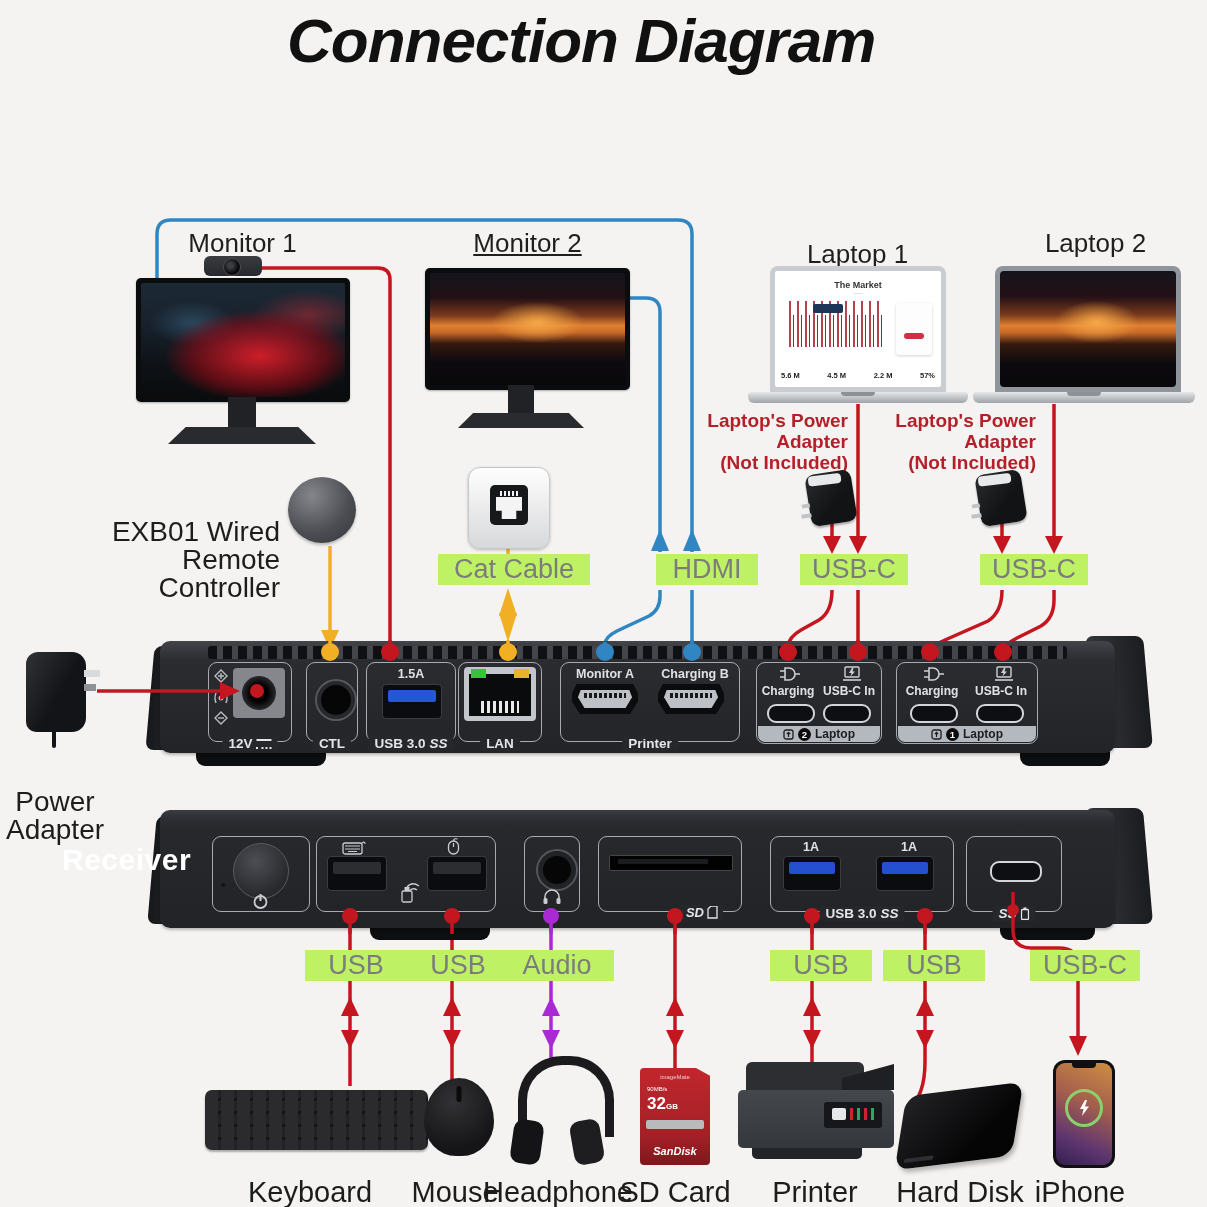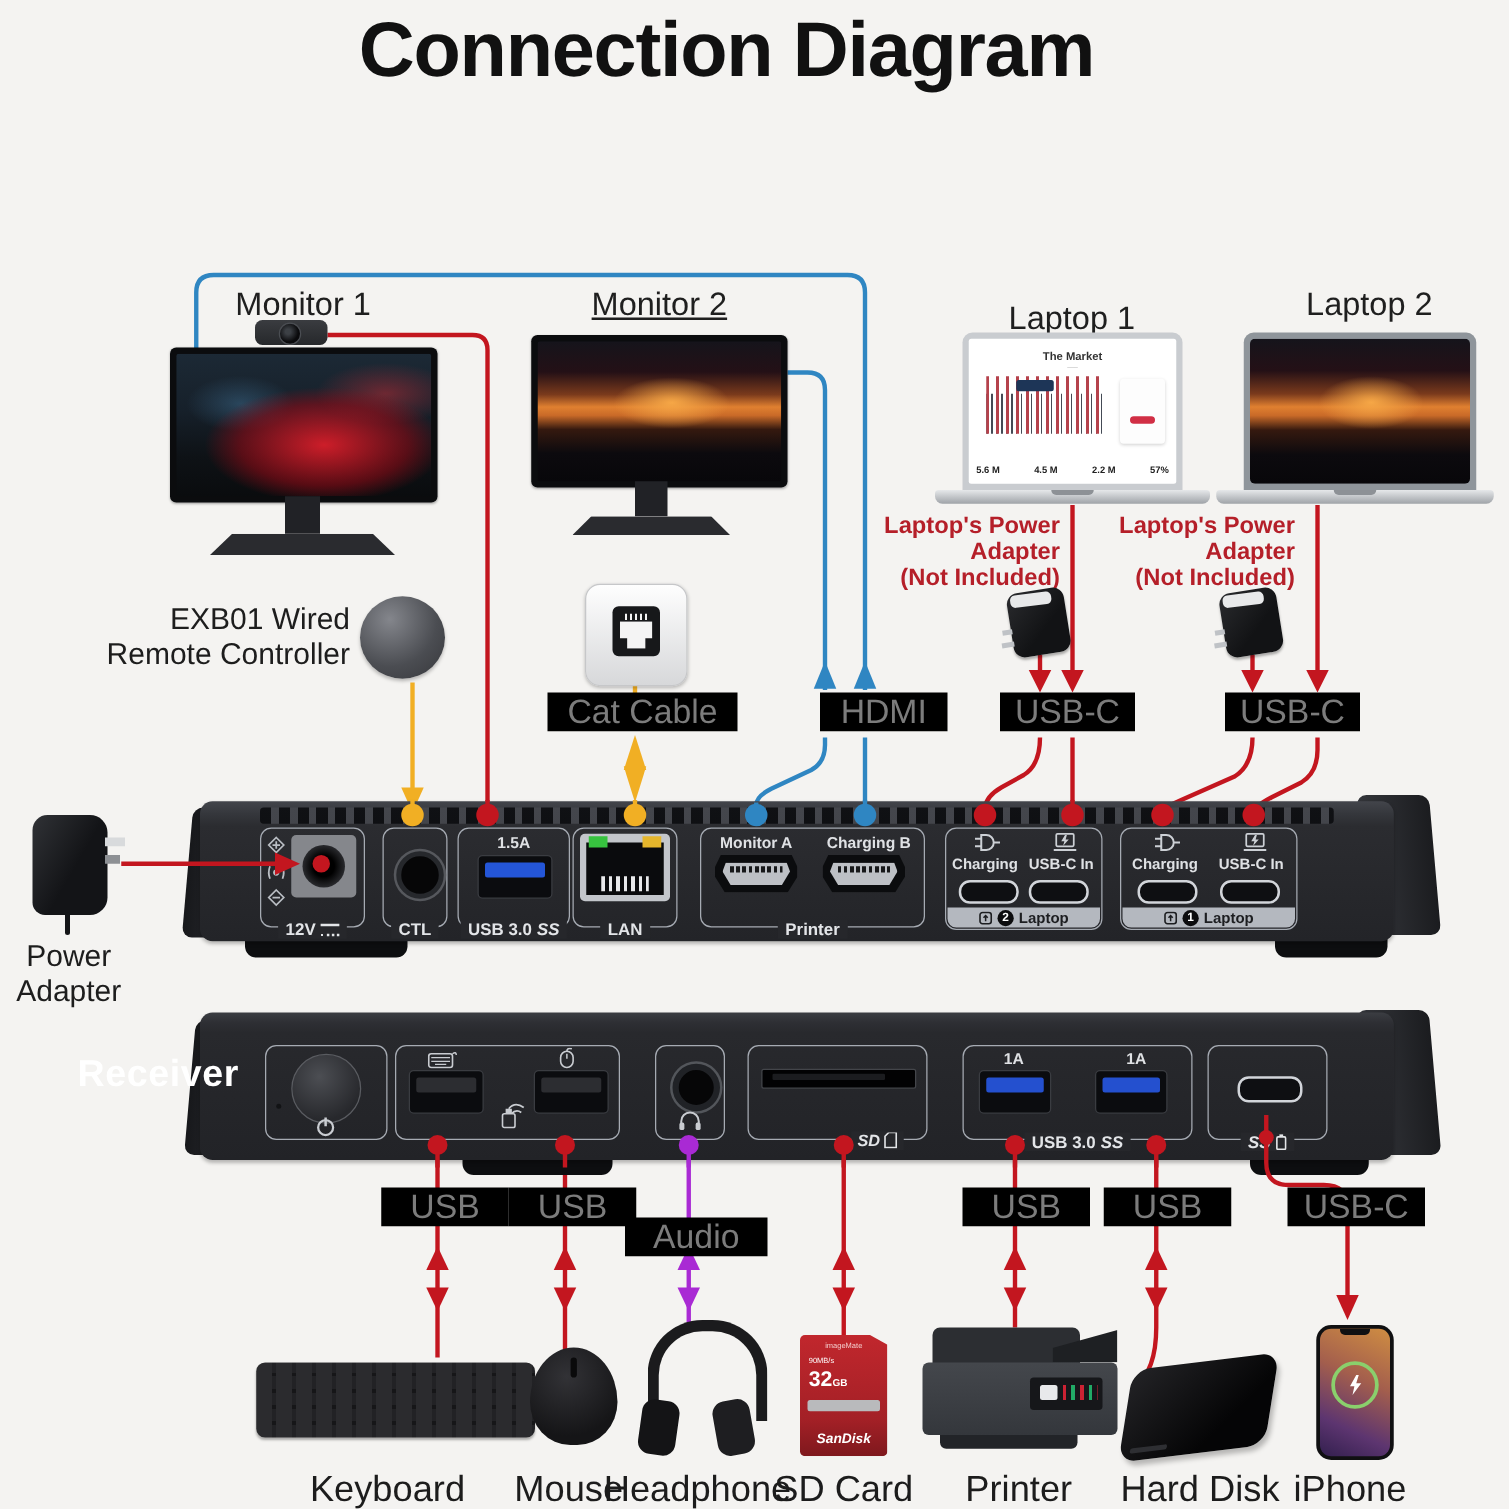--- a/index.html
+++ b/index.html
@@ -2,23 +2,23 @@
 <html><head>
 <meta charset="utf-8">
 <style>
   html,body{margin:0;padding:0;}
   body{width:1207px;height:1207px;position:relative;overflow:hidden;
        background:#f4f3f1;font-family:"Liberation Sans",sans-serif;}
   .abs{position:absolute;}
   
   .title{font-size:62px;font-weight:800;color:#111;letter-spacing:-1px;white-space:nowrap;}
   .dev-label{font-size:26px;color:#1f1f1f;text-align:center;white-space:nowrap;}
-  .gray-label{font-size:27px;color:#7c7c7c;text-align:center;white-space:nowrap;background:#000000;padding:0 6px;z-index:4;}
+  .gray-label{font-size:27px;color:#7c7c7c;text-align:center;white-space:nowrap;background:#bef264;padding:0 6px;z-index:4;}
   .note{font-size:19px;line-height:21px;font-weight:bold;color:#b51f29;text-align:right;z-index:2;}
-  .blk-label{font-size:24px;color:#1d1d1d;text-align:right;line-height:28px;}
+  .blk-label{font-size:28px;color:#1d1d1d;text-align:right;line-height:28px;margin-top:36px;}
   .bot-label{font-size:29px;color:#1c1c1c;text-align:center;white-space:nowrap;}
   .receiver{font-size:30px;font-weight:bold;color:#ffffff;letter-spacing:.5px;z-index:4;}
   
   svg.wires{position:absolute;left:0;top:0;z-index:1;}
   svg.dots{position:absolute;left:0;top:0;z-index:3;pointer-events:none;}
   
   .dock{position:absolute;left:160px;width:955px;z-index:2;border-radius:10px;
         background:linear-gradient(180deg,#43454b 0,#35373c 10px,#2b2c30 20px,#232428 100%);
         box-shadow:0 2px 3px rgba(0,0,0,.25);}
   .dock-cap-l{position:absolute;z-index:1;background:linear-gradient(90deg,#17181b,#2c2d32);border-radius:8px;transform:skewX(-5deg);}
@@ -213,21 +213,21 @@
       <polygon points="803,1030 821,1030 812,1049"></polygon>
     <polygon points="916,1016 934,1016 925,997"></polygon>
       <polygon points="916,1030 934,1030 925,1049"></polygon>
   </g>
   <g fill="#a92ad4">
     <polygon points="542,1016 560,1016 551,997"></polygon>
       <polygon points="542,1030 560,1030 551,1049"></polygon>
   </g>
 </svg>
 
-<div class="abs title" style="left:287px;top:5px;">Connection Diagram</div>
+<div class="abs title" style="left:287px;top:5px;font-style:italic;">Connection Diagram</div>
 <div class="abs dev-label" style="left:150px;top:228px;width:185px;">Monitor 1</div>
 <div class="abs dev-label" style="left:435px;top:228px;width:185px;text-decoration:underline;">Monitor 2</div>
 <div class="abs dev-label" style="left:765px;top:239px;width:185px;text-align:center;">Laptop 1</div>
 <div class="abs dev-label" style="left:1003px;top:228px;width:185px;">Laptop 2</div>
 
 <div class="monitor" style="left:136px;top:278px;width:204px;height:114px;">
   <div class="scr scene-car"></div>
 </div>
 <div class="webcam" style="left:204px;top:256px;">
     <div class="lens"></div>
@@ -558,21 +558,21 @@
     <circle cx="452" cy="916" r="8" fill="#c3161f"></circle>
     <circle cx="551" cy="916" r="8" fill="#a92ad4"></circle>
     <circle cx="675" cy="916" r="8" fill="#c3161f"></circle>
     <circle cx="812" cy="916" r="8" fill="#c3161f"></circle>
     <circle cx="925" cy="916" r="8" fill="#c3161f"></circle>
   </g>
 </svg>
 
 <div class="abs gray-label" style="left:305px;top:950px;width:90px;">USB</div>
 <div class="abs gray-label" style="left:407px;top:950px;width:90px;">USB</div>
-<div class="abs gray-label" style="left:500px;top:950px;width:102px;margin-top:24px;">Audio</div>
+<div class="abs gray-label" style="left:500px;top:950px;width:102px;">Audio</div>
 <div class="abs gray-label" style="left:770px;top:950px;width:90px;">USB</div>
 <div class="abs gray-label" style="left:883px;top:950px;width:90px;">USB</div>
 <div class="abs gray-label" style="left:1030px;top:950px;width:98px;">USB-C</div>
 
 <div class="kbd" style="left:205px;top:1090px;width:223px;height:60px;"></div>
 <div class="mouse" style="left:424px;top:1078px;">
     <div class="wheel"></div>
   </div>
 <div class="hp" style="left:512px;top:1056px;">
   <div class="band"></div>

